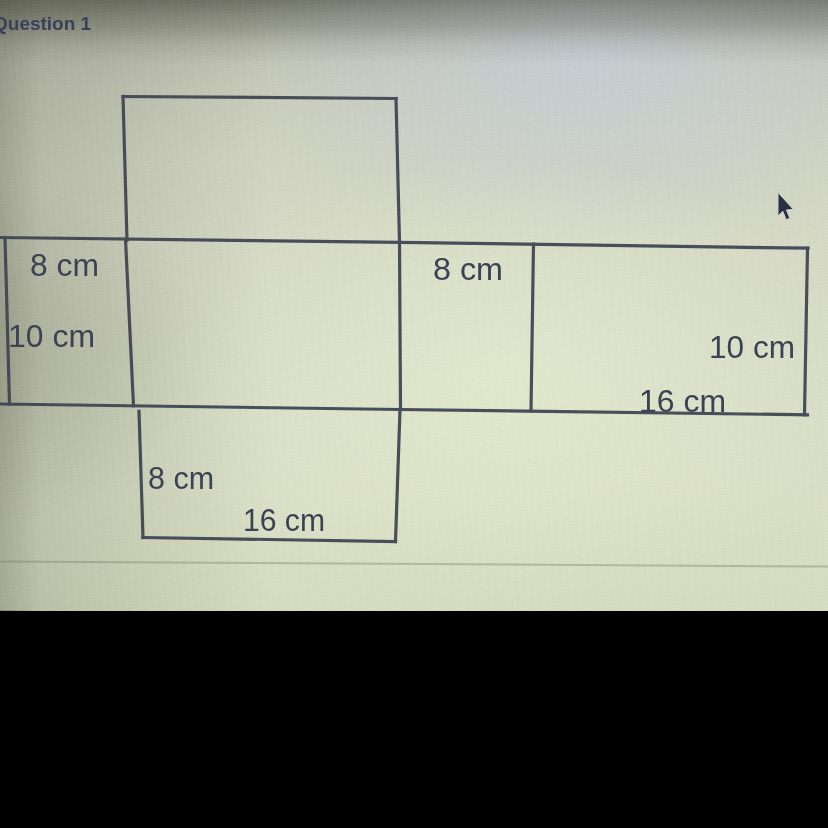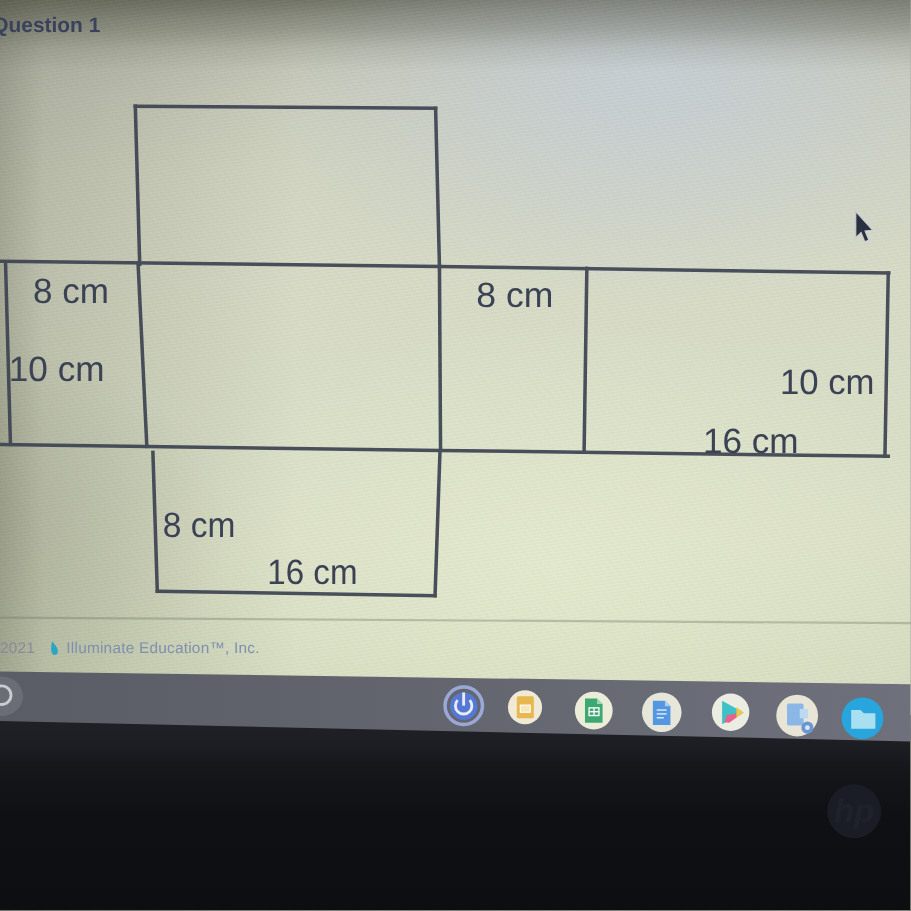--- a/index.html
+++ b/index.html
@@ -1,17 +1,17 @@
 <!DOCTYPE html>
 <html><head>
 <meta charset="utf-8">
 <style>
   html,body{margin:0;padding:0;background:#000;}
-  #page{position:relative;width:828px;height:828px;overflow:hidden;
-        font-family:"Liberation Sans",sans-serif;background:#ffffff;}
+  #page{position:relative;width:828px;height:611px;overflow:hidden;
+        font-family:"Liberation Sans",sans-serif;background:#fef9c3;}
   #page>div{position:absolute;}
   .bg{inset:0;
     background:linear-gradient(179deg,
       #999c8c 0px, #b0b3a4 20px, #bdc0b0 46px, #c8cbba 90px,
       #d0d4c0 160px, #d6dac5 260px, #d8ddc6 380px, #dadfc6 500px,
       #d8dec3 570px, #d5dcc0 612px, #d5dcc0 620px);}
   .glare{inset:0;
     background:radial-gradient(480px 280px at 71% 9%, rgba(198,206,214,0.9), rgba(198,206,214,0) 72%);}
   .bright{inset:0;
     background:radial-gradient(520px 320px at 61% 62%, rgba(235,242,212,0.5), rgba(235,242,212,0) 70%);}
@@ -35,23 +35,20 @@
 <div id="page">
   <div class="bg"></div>
   <div class="glare"></div>
   <div class="bright"></div>
   <div class="darkbl"></div>
   <div class="vleft"></div>
   <div class="topband"></div>
   <div class="tex"></div>
   <div class="divider"></div>
   <div class="title">Question 1</div>
-  <div class="copy">2021&nbsp;&nbsp; <svg width="12" height="15" style="position:static;vertical-align:-3px">
-        <path d="M3.5 1 C6 4,9.5 8,8.5 11.5 C8 13.5,5 14,3.8 12.5 C1.8 10,2.5 4.5,3.5 1 Z" fill="#2da4c6"></path>
-      </svg> <span class="ed">Illuminate Education™, Inc.</span></div>
 
   <svg width="828" height="828" viewBox="0 0 828 828">
 
     <g stroke="#3e4452" stroke-width="3.2" fill="none" stroke-linecap="square" opacity="0.93">
       <path d="M123,96.5 L396,98.5"></path>
       <path d="M123,96.5 L127,240.2"></path>
       <path d="M396,98.5 L399.5,242.3"></path>
       <path d="M0,237.5 L400,242.3 L808,248.2"></path>
       <path d="M0,404 L400,409.5 L807.5,414.8"></path>
       <path d="M5,238 L9.5,404"></path>

